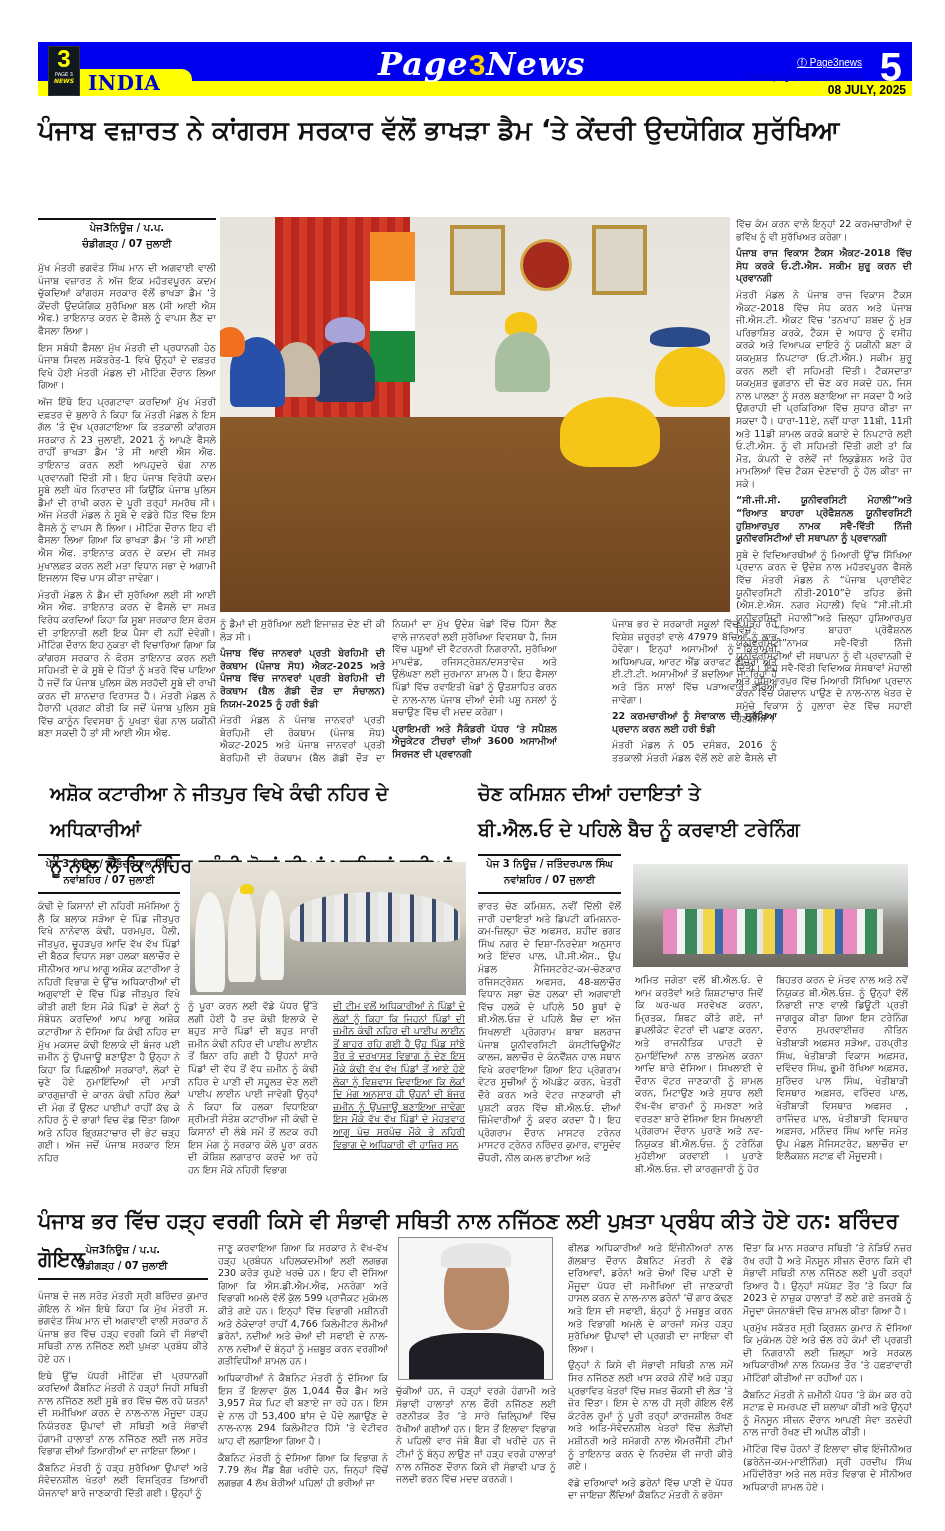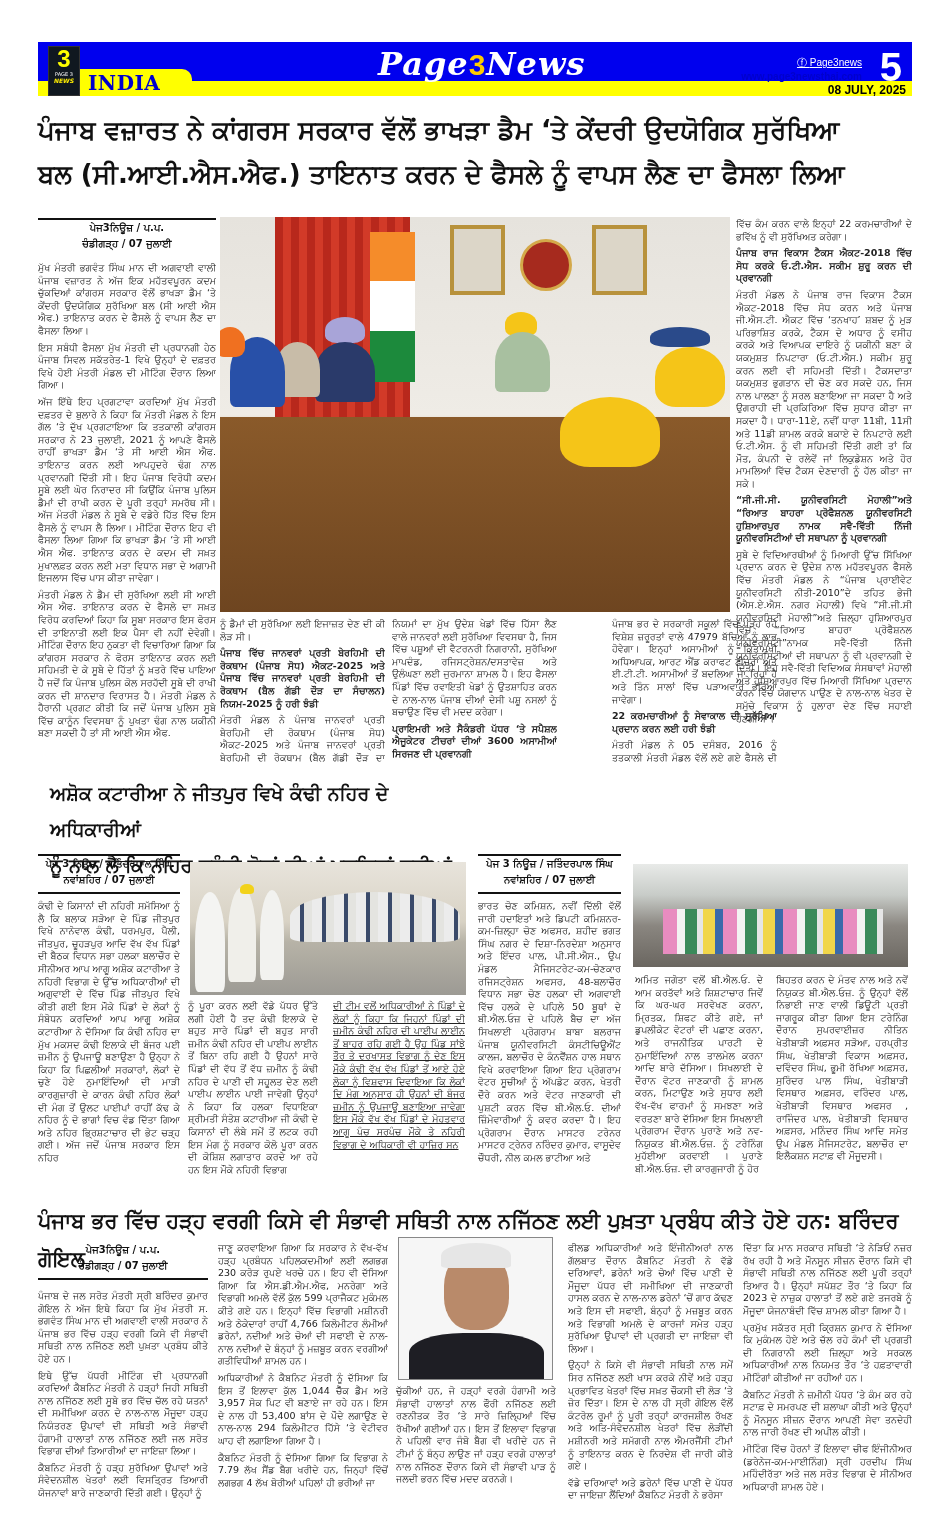--- a/index.html
+++ b/index.html
@@ -11,21 +11,21 @@
   .masthead .yellow-band { position: absolute; left: 0; right: 0; bottom: 0; height: 15px; background: #ffff00; }
   .masthead .india-tab { position: absolute; left: 42px; top: 27px; width: 112px; height: 27px; background: #ffff00; border-top-right-radius: 10px; }
   .masthead .india-text { position: absolute; left: 50px; top: 29px; font-family: "DejaVu Serif", serif; font-weight: bold; font-size: 20px; color: #0000cc; letter-spacing: 0.5px; }
   .logo-box { position: absolute; left: 10px; top: 4px; width: 32px; height: 50px; background: #101820; border: 1px solid #333; text-align: center; }
   .logo-box .num { color: #ffff00; font-weight: bold; font-size: 24px; line-height: 24px; font-family: "Liberation Sans", sans-serif; }
   .logo-box .lbl { color: #fff; font-size: 5px; line-height: 6px; }
   .logo-box .news { color: #ffee00; font-size: 6px; font-style: italic; font-weight: bold; }
   .masthead .brand { position: absolute; left: 340px; top: 3px; font-family: "DejaVu Serif", serif; font-style: italic; font-weight: bold; font-size: 32px; color: #fff; letter-spacing: 1px; }
   .masthead .brand .three { color: #ffcc00; font-style: normal; font-family: "Liberation Sans", sans-serif; font-size: 30px; }
   .masthead .social { position: absolute; right: 50px; top: 14px; font-size: 10px; color: #fff; font-family: "Liberation Sans", sans-serif; text-decoration: underline; }
-  .masthead .site { position: absolute; right: 50px; top: 29px; font-size: 10px; color: #0000cc; font-family: "Liberation Sans", sans-serif; font-weight: bold; }
+  .masthead .site { position: absolute; right: 50px; top: 29px; font-size: 10px; color: #0000cc; font-family: "Liberation Sans", sans-serif; font-weight: normal; }
   .masthead .pagenum { position: absolute; right: 10px; top: 0px; font-size: 40px; line-height: 50px; font-weight: bold; color: #fff; font-family: "Liberation Sans", sans-serif; }
   .masthead .date { position: absolute; right: 6px; bottom: -1px; font-size: 12px; font-weight: bold; color: #000; font-family: "Liberation Sans", sans-serif; }
 
   .headline { font-family: "DejaVu Sans", sans-serif; font-weight: bold; text-align: left; color: #111; }
   .h-main { position: absolute; top: 66px; left: 0; width: 874px; font-size: 26px; line-height: 44px; }
 
   .col { position: absolute; font-size: 9.5px; line-height: 12.6px; text-align: justify; color: #222; }
   .col p { margin-bottom: 4px; }
   .col .sub { font-weight: bold; }
   .dateline { text-align: center; font-size: 10px; line-height: 16px; font-weight: bold; color: #111; }
@@ -63,21 +63,20 @@
     </div>
     <div class="brand"><span>Page</span><span class="three">3</span><span>News</span></div>
     <div class="social"><span>ⓕ </span><span>Page3news</span></div>
     <div class="site">www.page3newsthai.com</div>
     <div class="pagenum">5</div>
     <div class="date">08 JULY, 2025</div>
   </div>
 
   <div class="headline h-main">
     <div>ਪੰਜਾਬ ਵਜ਼ਾਰਤ ਨੇ ਕਾਂਗਰਸ ਸਰਕਾਰ ਵੱਲੋਂ ਭਾਖੜਾ ਡੈਮ ‘ਤੇ ਕੇਂਦਰੀ ਉਦਯੋਗਿਕ ਸੁਰੱਖਿਆ</div>
-    <div>ਬਲ (ਸੀ.ਆਈ.ਐਸ.ਐਫ.) ਤਾਇਨਾਤ ਕਰਨ ਦੇ ਫੈਸਲੇ ਨੂੰ ਵਾਪਸ ਲੈਣ ਦਾ ਫੈਸਲਾ ਲਿਆ</div>
   </div>
 
   <div class="col" style="left:0; top:176px; width:178px; height:540px; overflow:hidden;">
     <div class="rule"></div>
     <div class="dateline">ਪੇਜ3ਨਿਊਜ਼ / ਪ.ਪ.</div>
     <div class="dateline" style="margin-bottom:10px;">ਚੰਡੀਗੜ੍ਹ / 07 ਜੁਲਾਈ</div>
     <p>ਮੁੱਖ ਮੰਤਰੀ ਭਗਵੰਤ ਸਿੰਘ ਮਾਨ ਦੀ ਅਗਵਾਈ ਵਾਲੀ ਪੰਜਾਬ ਵਜ਼ਾਰਤ ਨੇ ਅੱਜ ਇਕ ਮਹੱਤਵਪੂਰਨ ਕਦਮ ਚੁੱਕਦਿਆਂ ਕਾਂਗਰਸ ਸਰਕਾਰ ਵੱਲੋਂ ਭਾਖੜਾ ਡੈਮ ‘ਤੇ ਕੇਂਦਰੀ ਉਦਯੋਗਿਕ ਸੁਰੱਖਿਆ ਬਲ (ਸੀ ਆਈ ਐਸ ਐਫ.) ਤਾਇਨਾਤ ਕਰਨ ਦੇ ਫੈਸਲੇ ਨੂੰ ਵਾਪਸ ਲੈਣ ਦਾ ਫੈਸਲਾ ਲਿਆ।</p>
     <p>ਇਸ ਸਬੰਧੀ ਫੈਸਲਾ ਮੁੱਖ ਮੰਤਰੀ ਦੀ ਪ੍ਰਧਾਨਗੀ ਹੇਠ ਪੰਜਾਬ ਸਿਵਲ ਸਕੱਤਰੇਤ-1 ਵਿਖੇ ਉਨ੍ਹਾਂ ਦੇ ਦਫ਼ਤਰ ਵਿਖੇ ਹੋਈ ਮੰਤਰੀ ਮੰਡਲ ਦੀ ਮੀਟਿੰਗ ਦੌਰਾਨ ਲਿਆ ਗਿਆ।</p>
     <p>ਅੱਜ ਇੱਥੇ ਇਹ ਪ੍ਰਗਟਾਵਾ ਕਰਦਿਆਂ ਮੁੱਖ ਮੰਤਰੀ ਦਫ਼ਤਰ ਦੇ ਬੁਲਾਰੇ ਨੇ ਕਿਹਾ ਕਿ ਮੰਤਰੀ ਮੰਡਲ ਨੇ ਇਸ ਗੱਲ ‘ਤੇ ਦੁੱਖ ਪ੍ਰਗਟਾਇਆ ਕਿ ਤਤਕਾਲੀ ਕਾਂਗਰਸ ਸਰਕਾਰ ਨੇ 23 ਜੁਲਾਈ, 2021 ਨੂੰ ਆਪਣੇ ਫੈਸਲੇ ਰਾਹੀਂ ਭਾਖੜਾ ਡੈਮ ‘ਤੇ ਸੀ ਆਈ ਐਸ ਐਫ. ਤਾਇਨਾਤ ਕਰਨ ਲਈ ਆਪਹੁਦਰੇ ਢੰਗ ਨਾਲ ਪ੍ਰਵਾਨਗੀ ਦਿੱਤੀ ਸੀ। ਇਹ ਪੰਜਾਬ ਵਿਰੋਧੀ ਕਦਮ ਸੂਬੇ ਲਈ ਘੋਰ ਨਿਰਾਦਰ ਸੀ ਕਿਉਂਕਿ ਪੰਜਾਬ ਪੁਲਿਸ ਡੈਮਾਂ ਦੀ ਰਾਖੀ ਕਰਨ ਦੇ ਪੂਰੀ ਤਰ੍ਹਾਂ ਸਮਰੱਥ ਸੀ। ਅੱਜ ਮੰਤਰੀ ਮੰਡਲ ਨੇ ਸੂਬੇ ਦੇ ਵਡੇਰੇ ਹਿੱਤ ਵਿੱਚ ਇਸ ਫੈਸਲੇ ਨੂੰ ਵਾਪਸ ਲੈ ਲਿਆ। ਮੀਟਿੰਗ ਦੌਰਾਨ ਇਹ ਵੀ ਫੈਸਲਾ ਲਿਆ ਗਿਆ ਕਿ ਭਾਖੜਾ ਡੈਮ ‘ਤੇ ਸੀ ਆਈ ਐਸ ਐਫ. ਤਾਇਨਾਤ ਕਰਨ ਦੇ ਕਦਮ ਦੀ ਸਖ਼ਤ ਮੁਖਾਲਫ਼ਤ ਕਰਨ ਲਈ ਮਤਾ ਵਿਧਾਨ ਸਭਾ ਦੇ ਅਗਾਮੀ ਇਜਲਾਸ ਵਿੱਚ ਪਾਸ ਕੀਤਾ ਜਾਵੇਗਾ।</p>
     <p>ਮੰਤਰੀ ਮੰਡਲ ਨੇ ਡੈਮ ਦੀ ਸੁਰੱਖਿਆ ਲਈ ਸੀ ਆਈ ਐਸ ਐਫ. ਤਾਇਨਾਤ ਕਰਨ ਦੇ ਫੈਸਲੇ ਦਾ ਸਖ਼ਤ ਵਿਰੋਧ ਕਰਦਿਆਂ ਕਿਹਾ ਕਿ ਸੂਬਾ ਸਰਕਾਰ ਇਸ ਫੋਰਸ ਦੀ ਤਾਇਨਾਤੀ ਲਈ ਇਕ ਪੈਸਾ ਵੀ ਨਹੀਂ ਦੇਵੇਗੀ। ਮੀਟਿੰਗ ਦੌਰਾਨ ਇਹ ਨੁਕਤਾ ਵੀ ਵਿਚਾਰਿਆ ਗਿਆ ਕਿ ਕਾਂਗਰਸ ਸਰਕਾਰ ਨੇ ਫੋਰਸ ਤਾਇਨਾਤ ਕਰਨ ਲਈ ਸਹਿਮਤੀ ਦੇ ਕੇ ਸੂਬੇ ਦੇ ਹਿੱਤਾਂ ਨੂੰ ਖ਼ਤਰੇ ਵਿੱਚ ਪਾਇਆ ਹੈ ਜਦੋਂ ਕਿ ਪੰਜਾਬ ਪੁਲਿਸ ਕੋਲ ਸਰਹੱਦੀ ਸੂਬੇ ਦੀ ਰਾਖੀ ਕਰਨ ਦੀ ਸ਼ਾਨਦਾਰ ਵਿਰਾਸਤ ਹੈ। ਮੰਤਰੀ ਮੰਡਲ ਨੇ ਹੈਰਾਨੀ ਪ੍ਰਗਟ ਕੀਤੀ ਕਿ ਜਦੋਂ ਪੰਜਾਬ ਪੁਲਿਸ ਸੂਬੇ ਵਿੱਚ ਕਾਨੂੰਨ ਵਿਵਸਥਾ ਨੂੰ ਪੁਖਤਾ ਢੰਗ ਨਾਲ ਯਕੀਨੀ ਬਣਾ ਸਕਦੀ ਹੈ ਤਾਂ ਸੀ ਆਈ ਐਸ ਐਫ.</p>
@@ -143,20 +142,24 @@
     <div class="person" style="left:70px; top:28px; width:24px; height:90px; background:#f2f2ef;"></div>
     <div class="person" style="left:100px; top:30px; width:170px; height:50px; background:repeating-linear-gradient(90deg,#ececec 0 10px,#3a4a6a 10px 14px,#e4e4e0 14px 22px);"></div>
   </div>
   <div class="col" style="left:150px; top:958px; width:130px; height:185px; overflow:hidden;">
     <p>ਨੂੰ ਪੂਰਾ ਕਰਨ ਲਈ ਵੱਡੇ ਪੱਧਰ ਉੱਤੇ ਲਗੀ ਹੋਈ ਹੈ ਤਦ ਕੰਢੀ ਇਲਾਕੇ ਦੇ ਬਹੁਤ ਸਾਰੇ ਪਿੰਡਾਂ ਦੀ ਬਹੁਤ ਸਾਰੀ ਜ਼ਮੀਨ ਕੰਢੀ ਨਹਿਰ ਦੀ ਪਾਈਪ ਲਾਈਨ ਤੋਂ ਬਿਨਾ ਰਹਿ ਗਈ ਹੈ ਉਹਨਾਂ ਸਾਰੇ ਪਿੰਡਾਂ ਦੀ ਵੱਧ ਤੋਂ ਵੱਧ ਜ਼ਮੀਨ ਨੂੰ ਕੰਢੀ ਨਹਿਰ ਦੇ ਪਾਣੀ ਦੀ ਸਹੂਲਤ ਦੇਣ ਲਈ ਪਾਈਪ ਲਾਈਨ ਪਾਈ ਜਾਵੇਗੀ ਉਨ੍ਹਾਂ ਨੇ ਕਿਹਾ ਕਿ ਹਲਕਾ ਵਿਧਾਇਕਾ ਸ਼੍ਰੀਮਤੀ ਸੰਤੋਸ਼ ਕਟਾਰੀਆ ਜੀ ਕੰਢੀ ਦੇ ਕਿਸਾਨਾਂ ਦੀ ਲੰਬੇ ਸਮੇਂ ਤੋਂ ਲਟਕ ਰਹੀ ਇਸ ਮੰਗ ਨੂੰ ਸਰਕਾਰ ਕੋਲੋ ਪੂਰਾ ਕਰਨ ਦੀ ਕੋਸ਼ਿਸ਼ ਲਗਾਤਾਰ ਕਰਦੇ ਆ ਰਹੇ ਹਨ ਇਸ ਮੌਕੇ ਨਹਿਰੀ ਵਿਭਾਗ</p>
   </div>
   <div class="col" style="left:295px; top:958px; width:132px; height:185px; overflow:hidden;text-decoration:underline;">
     <p>ਦੀ ਟੀਮ ਵਲੋਂ ਅਧਿਕਾਰੀਆਂ ਨੇ ਪਿੰਡਾਂ ਦੇ ਲੋਕਾਂ ਨੂੰ ਕਿਹਾ ਕਿ ਜਿਹਨਾਂ ਪਿੰਡਾਂ ਦੀ ਜ਼ਮੀਨ ਕੰਢੀ ਨਹਿਰ ਦੀ ਪਾਈਪ ਲਾਈਨ ਤੋਂ ਬਾਹਰ ਰਹਿ ਗਈ ਹੈ ਉਹ ਪਿੰਡ ਸਾਂਝੇ ਤੌਰ ਤੇ ਦਰਖਾਸਤ ਵਿਭਾਗ ਨੂੰ ਦੇਣ ਇਸ ਮੌਕੇ ਕੰਢੀ ਵੱਖ ਵੱਖ ਪਿੰਡਾਂ ਤੋਂ ਆਏ ਹੋਏ ਲੋਕਾ ਨੂੰ ਵਿਸ਼ਵਾਸ ਦਿਵਾਇਆ ਕਿ ਲੋਕਾਂ ਦਿ ਮੰਗ ਅਨੁਸਾਰ ਹੀ ਉਹਨਾਂ ਦੀ ਬੰਜਰ ਜ਼ਮੀਨ ਨੂੰ ਉਪਜਾਊ ਬਣਾਇਆ ਜਾਵੇਗਾ ਇਸ ਮੌਕੇ ਵੱਖ ਵੱਖ ਪਿੰਡਾਂ ਦੇ ਮੋਹਤਵਾਰ ਆਗੂ ਪੰਚ ਸਰਪੰਚ ਮੌਕੇ ਤੇ ਨਹਿਰੀ ਵਿਭਾਗ ਦੇ ਅਧਿਕਾਰੀ ਵੀ ਹਾਜ਼ਿਰ ਸਨ</p>
   </div>
 
+  <div class="headline h-sub" style="left:440px; top:733px; width:434px;">
+    <div>ਚੋਣ ਕਮਿਸ਼ਨ ਦੀਆਂ ਹਦਾਇਤਾਂ ਤੇ</div>
+    <div>ਬੀ.ਐਲ.ਓ ਦੇ ਪਹਿਲੇ ਬੈਚ ਨੂੰ ਕਰਵਾਈ ਟਰੇਨਿੰਗ</div>
+  </div>
   <div class="col" style="left:440px; top:812px; width:143px; height:330px; overflow:hidden;">
     <div class="rule"></div>
     <div class="dateline">ਪੇਜ 3 ਨਿਊਜ਼ / ਜਤਿੰਦਰਪਾਲ ਸਿੰਘ</div>
     <div class="dateline">ਨਵਾਂਸ਼ਹਿਰ / 07 ਜੁਲਾਈ</div>
     <div class="rule" style="margin:4px 0 6px;"></div>
     <p>ਭਾਰਤ ਚੋਣ ਕਮਿਸ਼ਨ, ਨਵੀਂ ਦਿੱਲੀ ਵੱਲੋਂ ਜਾਰੀ ਹਦਾਇਤਾਂ ਅਤੇ ਡਿਪਟੀ ਕਮਿਸ਼ਨਰ-ਕਮ-ਜ਼ਿਲ੍ਹਾ ਚੋਣ ਅਫਸਰ, ਸ਼ਹੀਦ ਭਗਤ ਸਿੰਘ ਨਗਰ ਦੇ ਦਿਸ਼ਾ-ਨਿਰਦੇਸ਼ਾ ਅਨੁਸਾਰ ਅਤੇ ਇੰਦਰ ਪਾਲ, ਪੀ.ਸੀ.ਐਸ., ਉਪ ਮੰਡਲ ਮੈਜਿਸਟਰੇਟ-ਕਮ-ਚੋਣਕਾਰ ਰਜਿਸਟ੍ਰੇਸ਼ਨ ਅਫਸਰ, 48-ਬਲਾਚੌਰ ਵਿਧਾਨ ਸਭਾ ਚੋਣ ਹਲਕਾ ਦੀ ਅਗਵਾਈ ਵਿੱਚ ਹਲਕੇ ਦੇ ਪਹਿਲੇ 50 ਬੂਥਾਂ ਦੇ ਬੀ.ਐਲ.ਓਜ਼ ਦੇ ਪਹਿਲੇ ਬੈਚ ਦਾ ਅੱਜ ਸਿਖਲਾਈ ਪ੍ਰੋਗਰਾਮ ਬਾਬਾ ਬਲਰਾਜ ਪੰਜਾਬ ਯੂਨੀਵਰਸਿਟੀ ਕੰਸਟੀਚਿਊਐਂਟ ਕਾਲਜ, ਬਲਾਚੌਰ ਦੇ ਕੰਨਵੈਂਸ਼ਨ ਹਾਲ ਸਥਾਨ ਵਿਖੇ ਕਰਵਾਇਆ ਗਿਆ ਇਹ ਪ੍ਰੋਗਰਾਮ ਵੋਟਰ ਸੂਚੀਆਂ ਨੂੰ ਅੱਪਡੇਟ ਕਰਨ, ਖੇਤਰੀ ਦੌਰੇ ਕਰਨ ਅਤੇ ਵੋਟਰ ਜਾਣਕਾਰੀ ਦੀ ਪੁਸ਼ਟੀ ਕਰਨ ਵਿੱਚ ਬੀ.ਐਲ.ਓ. ਦੀਆਂ ਜ਼ਿੰਮੇਵਾਰੀਆਂ ਨੂੰ ਕਵਰ ਕਰਦਾ ਹੈ। ਇਹ ਪ੍ਰੋਗਰਾਮ ਦੌਰਾਨ ਮਾਸਟਰ ਟਰੇਨਰ ਮਾਸਟਰ ਟ੍ਰੇਨਰ ਨਰਿੰਦਰ ਕੁਮਾਰ, ਵਾਸੂਦੇਵ ਚੌਧਰੀ, ਨੀਲ ਕਮਲ ਭਾਟੀਆ ਅਤੇ</p>
   </div>
   <div class="photo photo-blo">
     <div style="position:absolute; left:30px; top:45px; width:220px; height:45px; background:repeating-linear-gradient(90deg,#e88cc0 0 14px,#f2f2f2 14px 22px,#3a8a5a 22px 34px,#e6e6e6 34px 40px,#f1d64a 40px 52px,#3a6aaa 52px 60px);"></div>
   </div>

